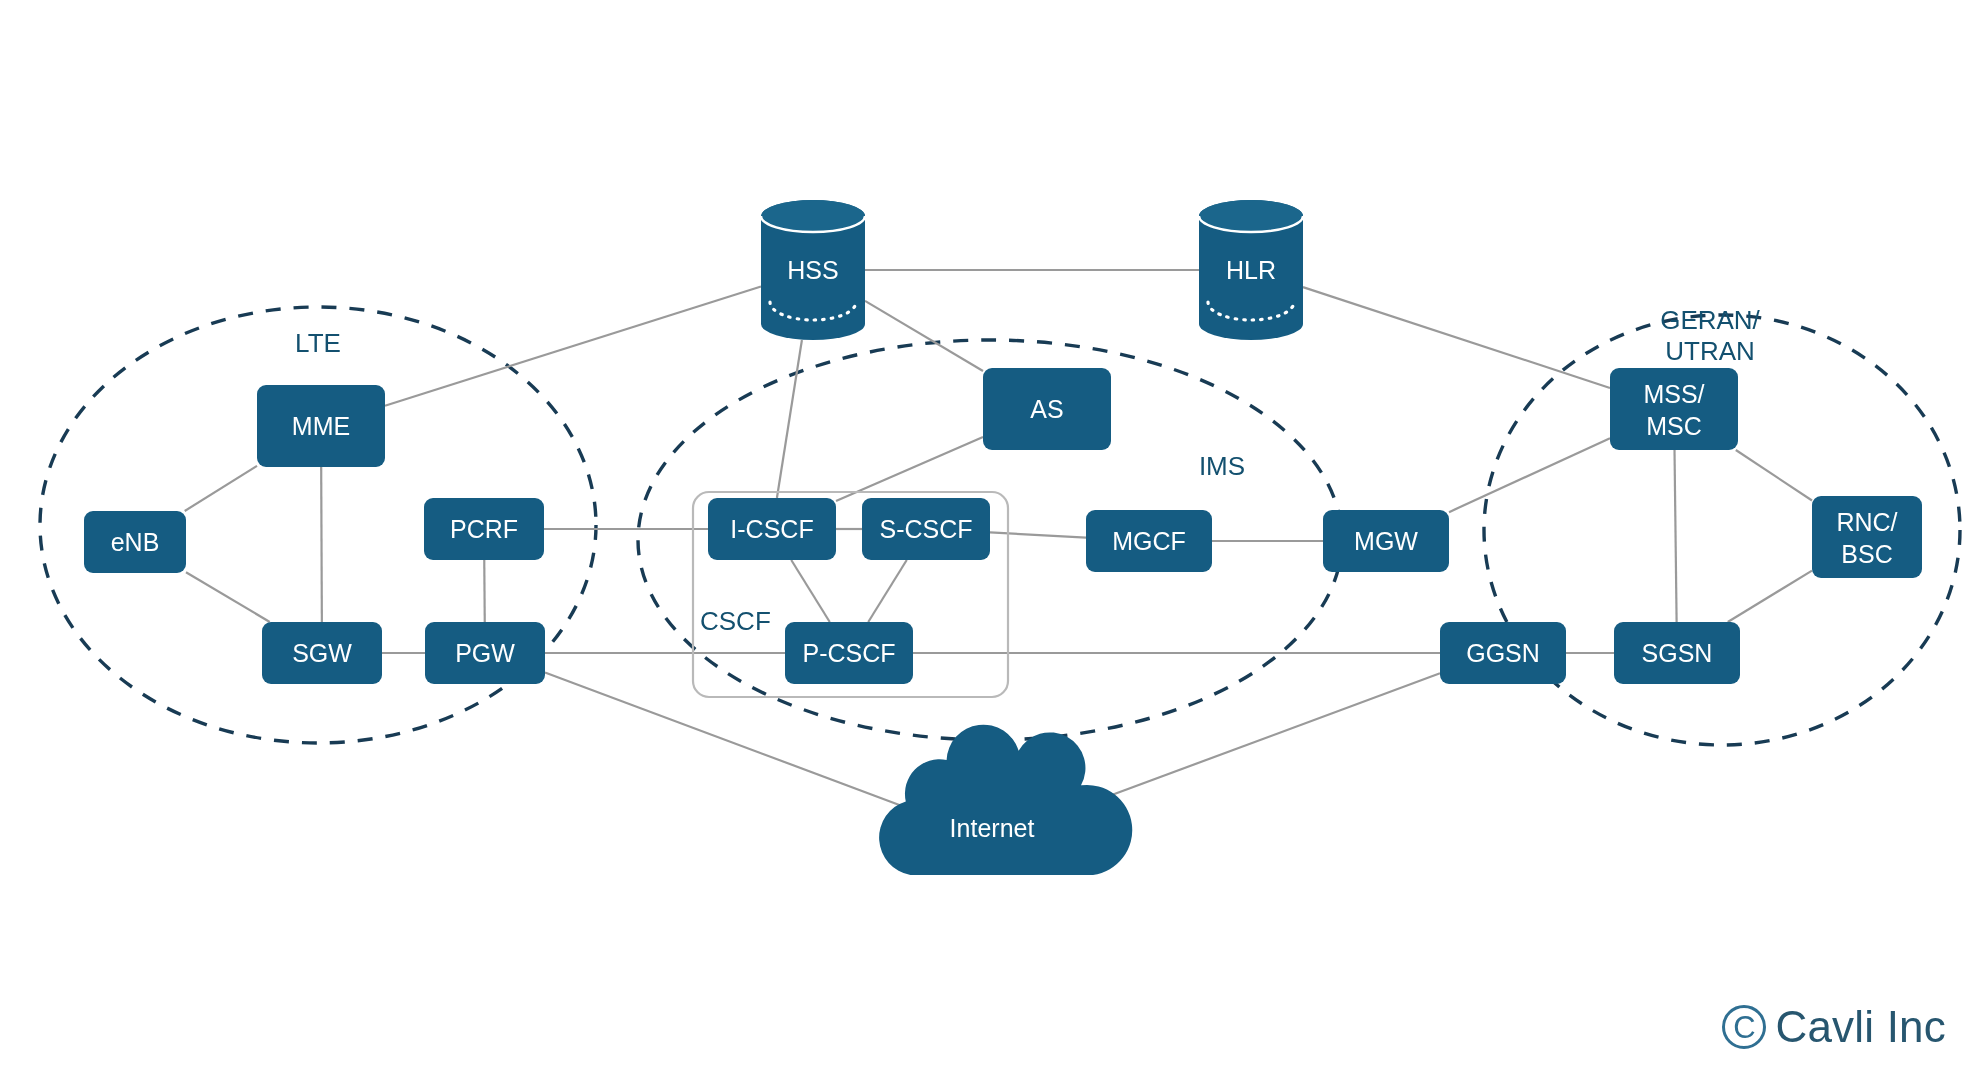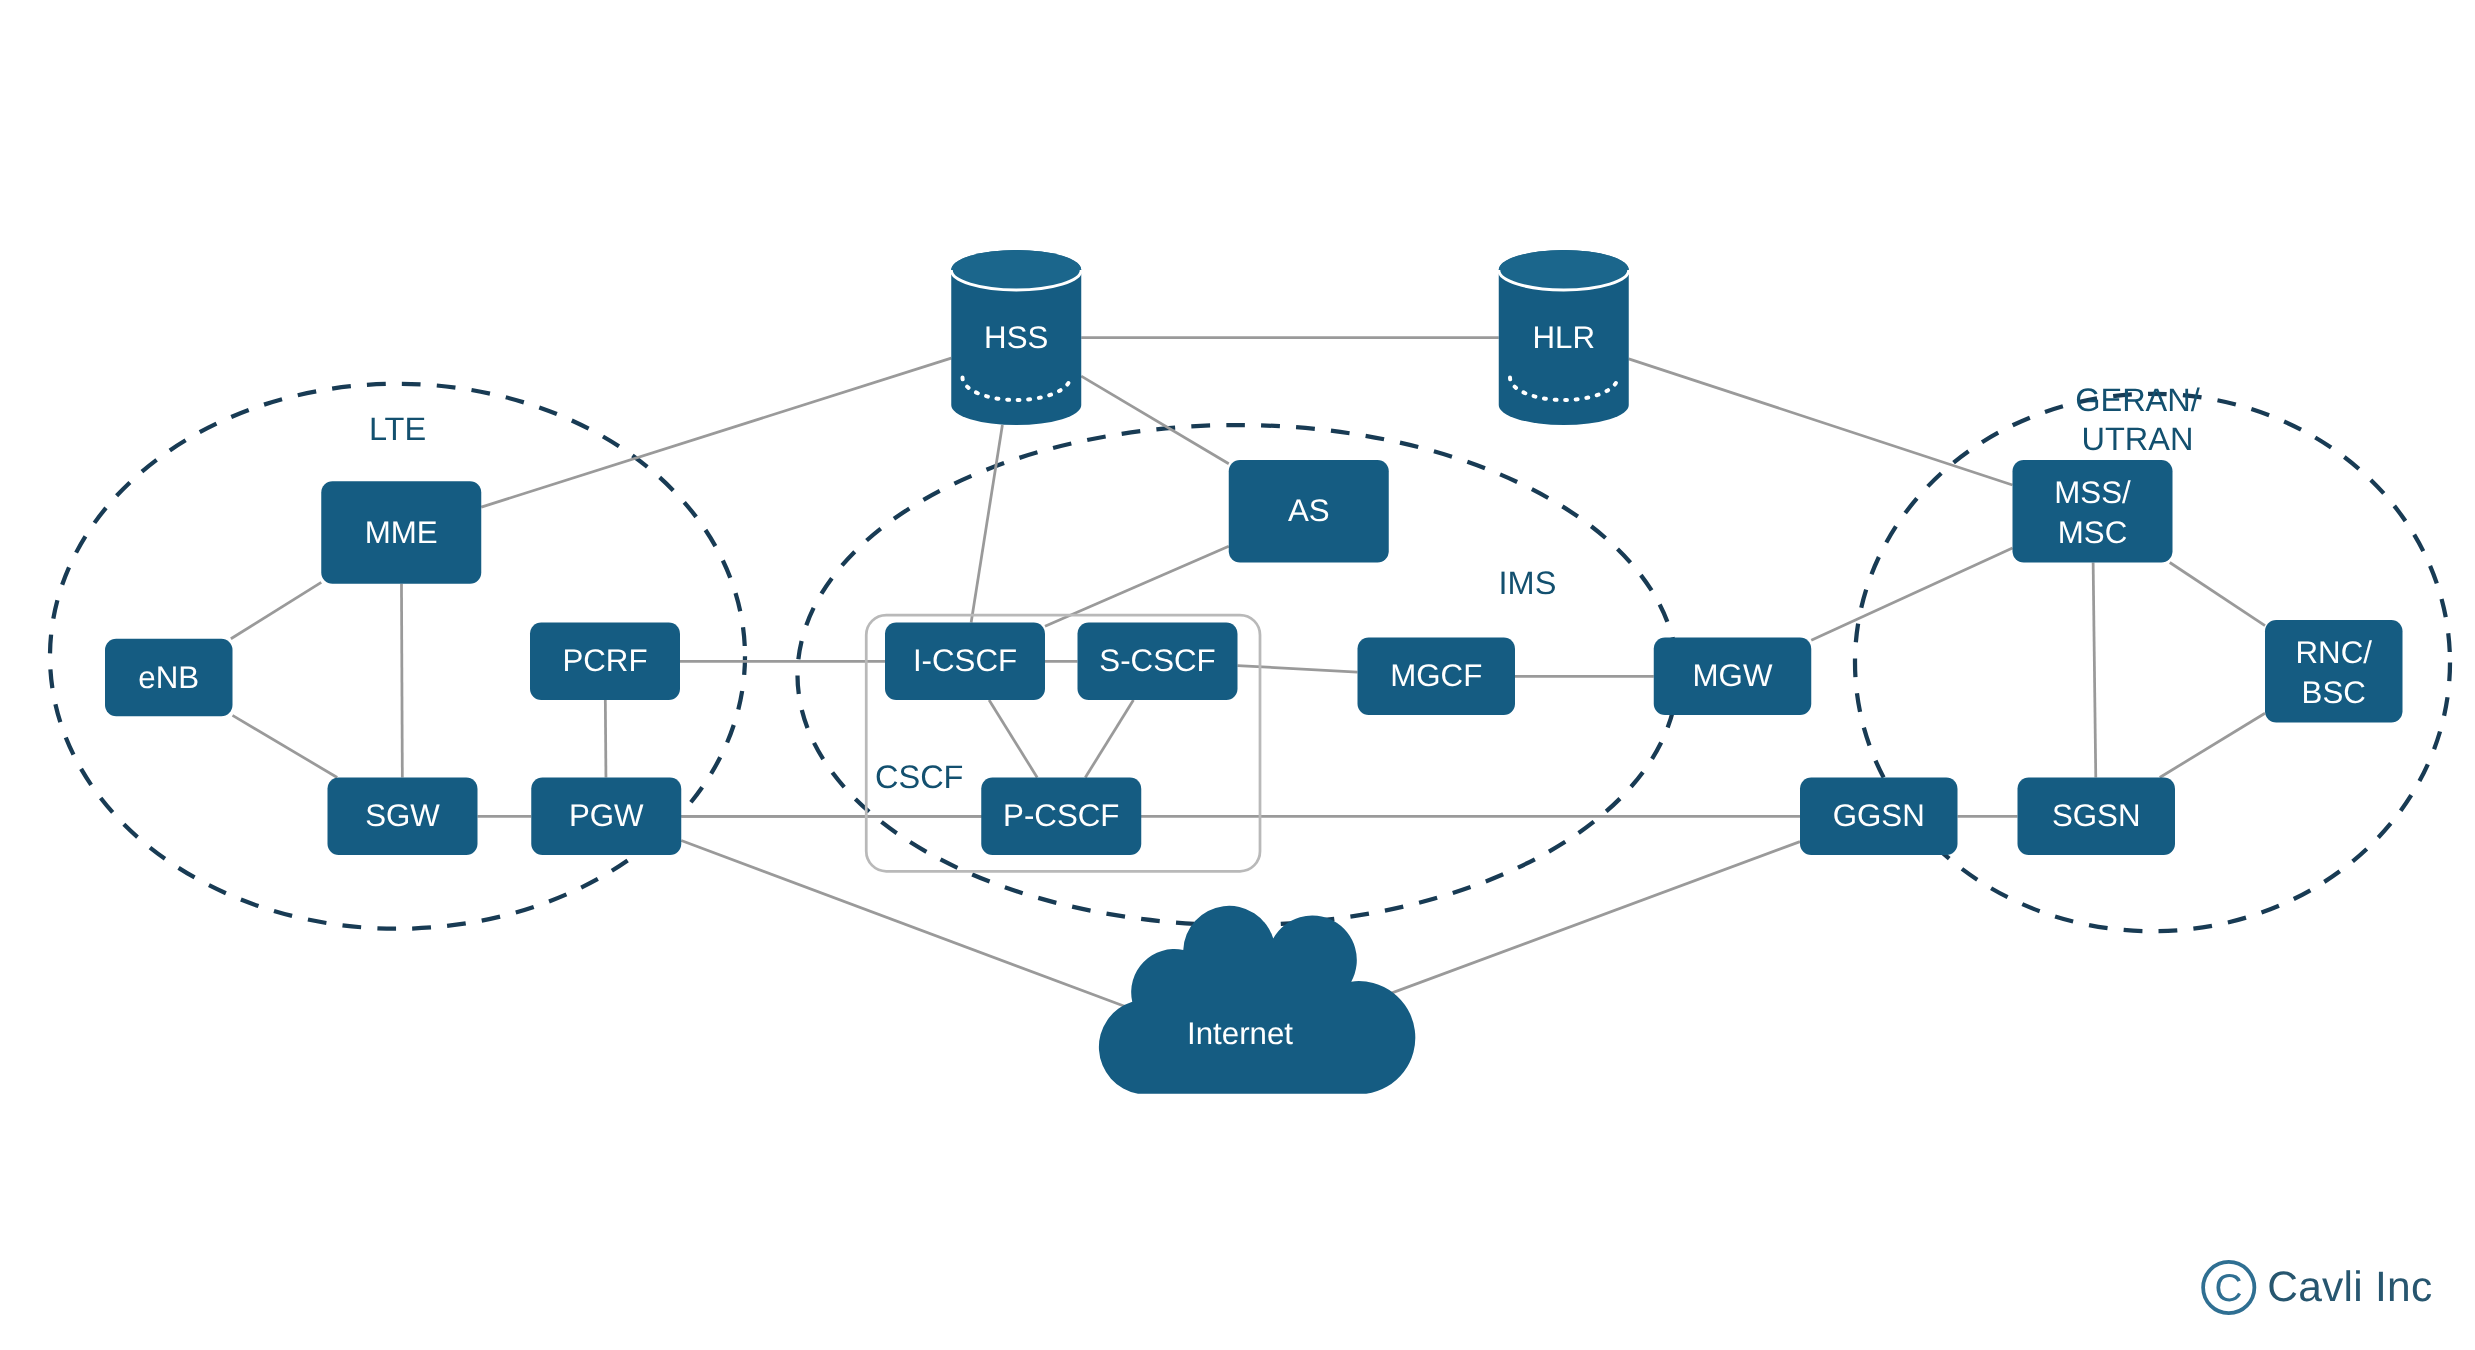--- a/index.html
+++ b/index.html
@@ -18,21 +18,21 @@
   .shape{fill:#155c82;}
   .grpbox{fill:none;stroke:#b9b9b9;stroke-width:2.2;}
   .cyl-top{fill:#1b668c;}
   .cyl-rim{fill:none;stroke:#ffffff;stroke-width:2.4;}
   .cyl-dots{fill:none;stroke:#ffffff;stroke-width:3.2;stroke-dasharray:1.5 7;stroke-linecap:round;}
   #logo{position:absolute;right:34px;bottom:28px;display:flex;align-items:center;gap:9px;}
   #logo .mark{width:44px;height:44px;border-radius:50%;
        border:3.5px solid #2f6f92;display:flex;align-items:center;justify-content:center;
        color:#2f6f92;font-size:31px;font-family:"Liberation Sans","DejaVu Sans",sans-serif;
        line-height:1;box-sizing:border-box;}
-  #logo .brand{color:#27566f;font-size:34px;letter-spacing:.2px;
+  #logo .brand{color:#27566f;font-size:44px;letter-spacing:.2px;
        font-family:"Liberation Sans","DejaVu Sans",sans-serif;}
 </style>
 </head>
 <body>
 
 <div id="stage">
 
   <svg id="diagram" viewBox="0 0 1980 1080">
     <defs>
       <clipPath id="clipInternetTop">

